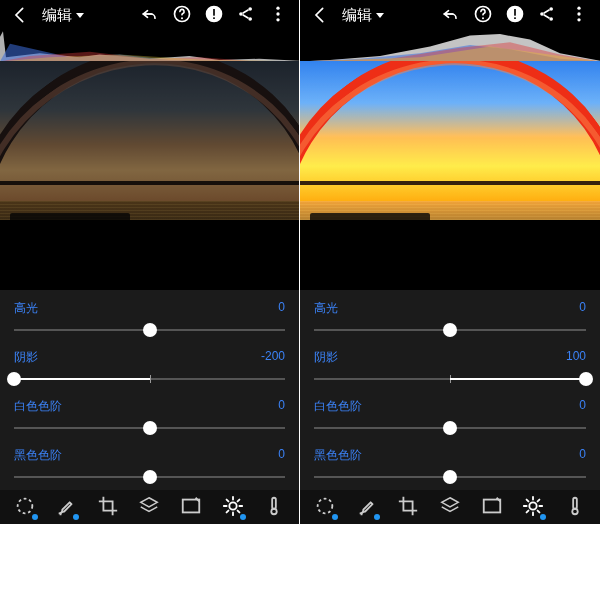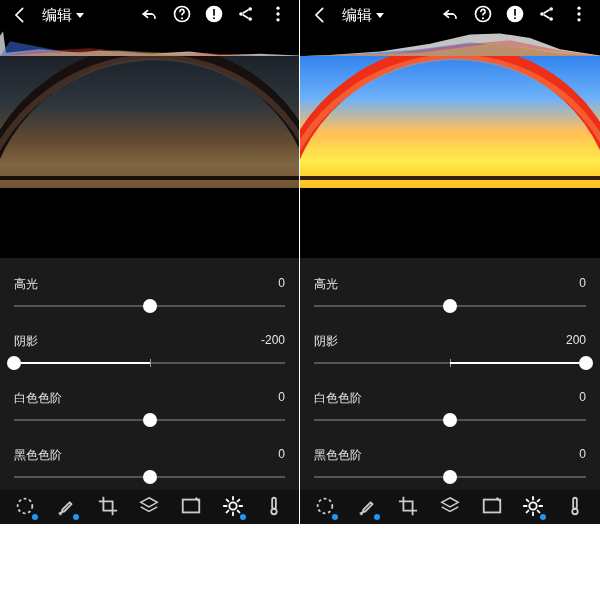--- a/index.html
+++ b/index.html
@@ -116,23 +116,22 @@
   .sliders {
     background: #1b1b1b;
     flex: 1;
     padding: 4px 0 0 0;
   }
   .srow {
     padding: 6px 14px 4px 14px;
   }
   .srow .lab {
     display: flex; justify-content: space-between;
-    color: #e5e5e5; font-size: 12px;
+    color: #3b82f6; font-size: 12px;
     margin-bottom: 4px;
-    margin-top: 8px;
   }
   .track {
     position: relative;
     height: 18px;
     display: flex; align-items: center;
   }
   .rail {
     height: 2px; width: 100%;
     background: #555;
     position: relative;
@@ -457,21 +456,21 @@
           <div class="rail">
             <div class="tickmid"></div>
             <div class="fill" style="left: 50%; width: 0%;"></div>
           </div>
           <div class="thumb" style="left: 50%;"></div>
         </div>
       </div>
       <div class="srow">
         <div class="lab">
           <span>阴影</span>
-          <span>200</span>
+          <span>100</span>
         </div>
         <div class="track">
           <div class="rail">
             <div class="tickmid"></div>
             <div class="fill" style="left: 50%; width: 50%;"></div>
           </div>
           <div class="thumb" style="left: 100%;"></div>
         </div>
       </div>
       <div class="srow">

